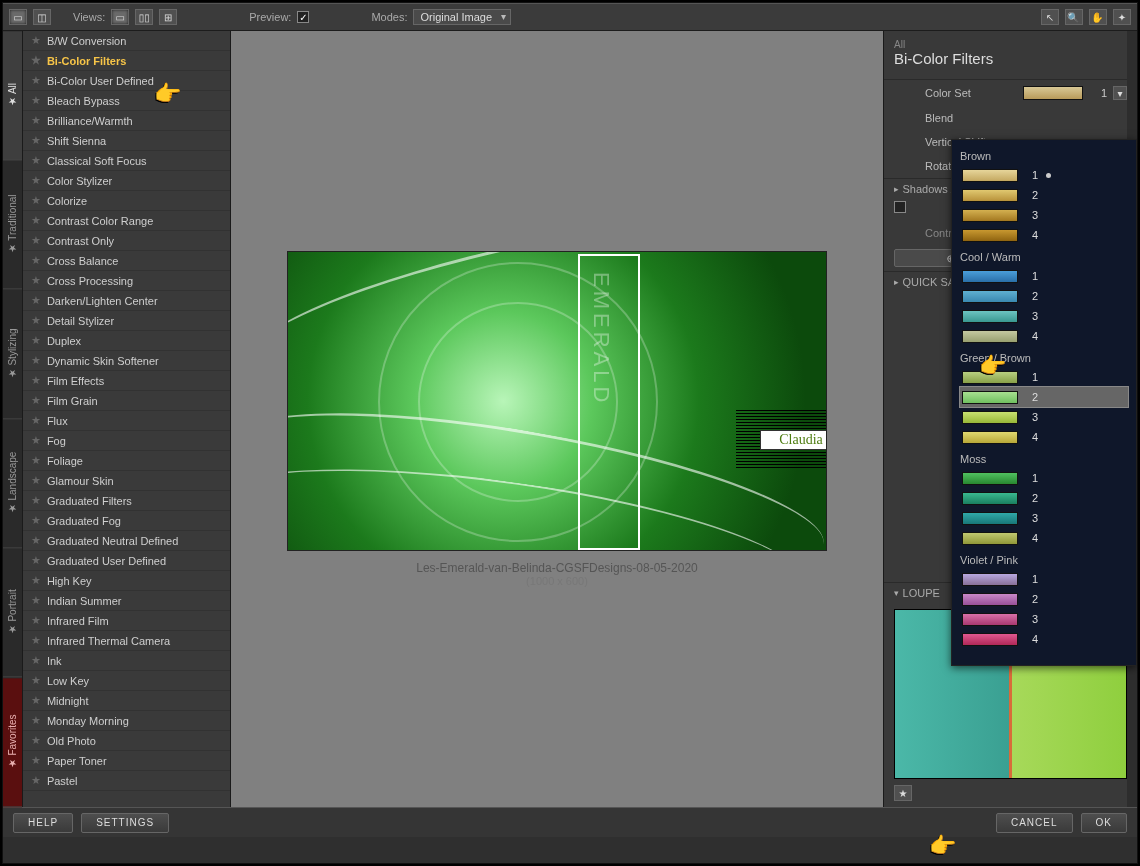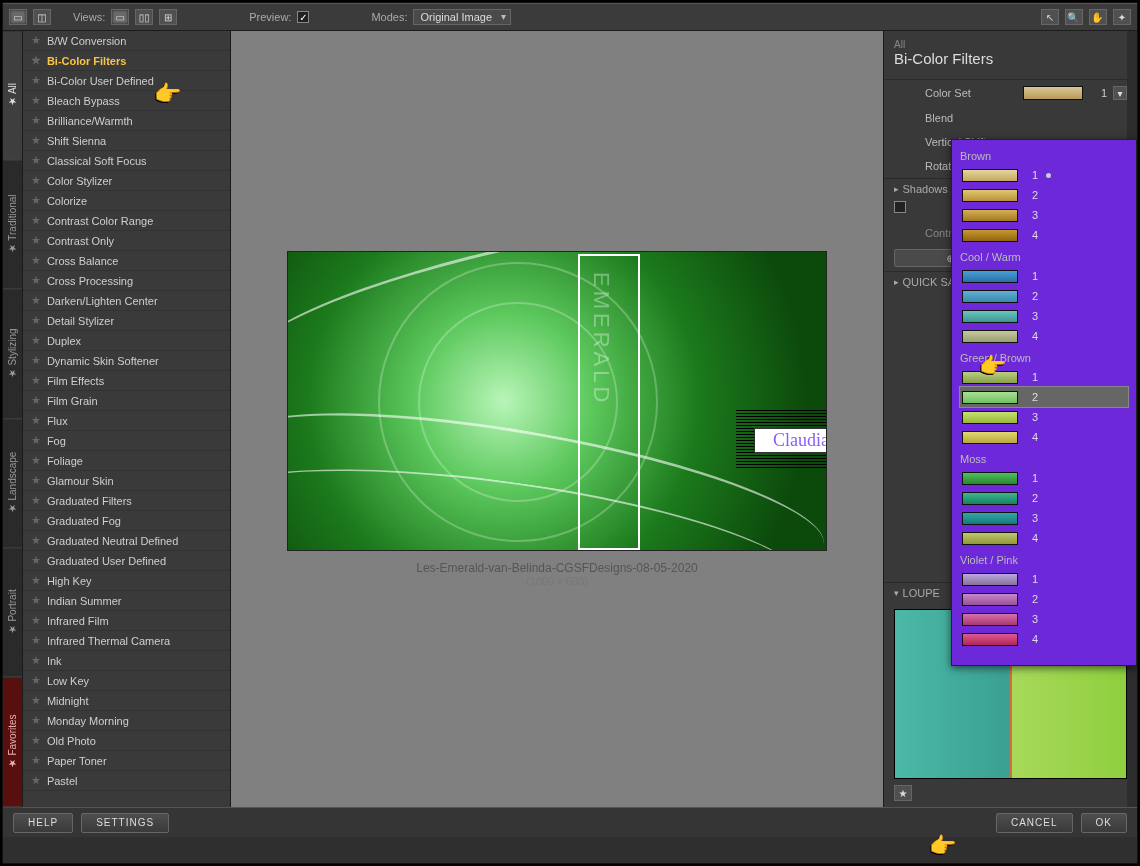--- a/index.html
+++ b/index.html
@@ -29,21 +29,21 @@
 .preview-img .ring { position:absolute; border:2px solid rgba(255,255,255,.25); border-radius:50%;}
 .preview-img .r1 { width:280px; height:280px; left:90px; top:10px;}
 .preview-img .r2 { width:200px; height:200px; left:130px; top:50px;}
 .preview-img .swoosh { position:absolute; width:600px; height:120px; border-top:3px solid rgba(255,255,255,.6); border-radius:50%; }
 .preview-img .s1 { left:-50px; top:-10px; transform:rotate(-12deg);}
 .preview-img .s2 { left:-60px; top:180px; transform:rotate(10deg);}
 .preview-img .s3 { left:-80px; top:230px; transform:rotate(8deg); border-top-width:2px;}
 .selbox { position:absolute; border:2px solid #fff; left:290px; top:2px; width:62px; height:296px;}
 .vtxt { position:absolute; left:300px; top:20px; color:rgba(255,255,255,.35); font-size:22px; letter-spacing:4px; writing-mode:vertical-rl;}
 .watermark { position:absolute; right:-40px; bottom:80px; width:130px; height:60px; background:repeating-linear-gradient(#000 0 1px, transparent 1px 3px); display:flex; align-items:center; justify-content:center;}
-.watermark span { background:#fff; border:1px solid #333; font-family:cursive; font-size:18px; padding:1px 18px; color:#8b5cf6;}
+.watermark span { background:#fff; border:1px solid #333; font-family:cursive; font-size:14px; padding:1px 18px; color:#4d7c0f;}
 .caption { color:#555; font-size:12px; margin-top:10px; text-align:center;}
 .caption .dim { font-size:11px; color:#777;}
 .rightpanel { width:254px; background:#393939; border-left:1px solid #1a1a1a; display:flex; flex-direction:column; color:#bbb; font-size:11px; position:relative;}
 .rp-head { padding:8px 10px 12px; border-bottom:1px solid #2a2a2a;}
 .rp-head .small { font-size:10px; color:#888;}
 .rp-head .big { font-size:15px; color:#ddd;}
 .rp-row { display:flex; align-items:center; justify-content:space-between; padding:6px 10px;margin-left:31px;}
 .swatch { width:60px; height:14px; border:1px solid #111;}
 .swatch.brown1 { background:linear-gradient(#d8c896,#b89a5a);}
 .num { width:18px; text-align:right; color:#ccc;}
@@ -51,21 +51,21 @@
 .rp-section::before { content:"▸"; font-size:9px;}
 .rp-section.open::before { content:"▾";}
 .ctrl-btns { display:flex; gap:6px; padding:4px 10px;}
 .ctrl-btn { flex:1; height:18px; background:#4a4a4a; border:1px solid #666; border-radius:2px; font-size:10px; color:#ccc; display:flex; align-items:center; justify-content:center; cursor:pointer;}
 .loupe { margin:6px 10px; height:170px; background:linear-gradient(90deg,#4bb8a8 0%,#3aa092 49.5%, #d86b3a 49.5% 50.5%, #a7d95a 50.5%, #8fcf3e 100%); border:1px solid #000; position:relative;}
 .loupe::after{content:"";position:absolute;inset:0;background-image:radial-gradient(rgba(0,0,0,.25) 0.5px, transparent 0.5px);background-size:4px 4px;}
 .footer { height:30px; background:#353535; border-top:1px solid #555; display:flex; align-items:center; padding:0 10px; gap:8px;}
 .fbtn { height:20px; padding:0 14px; background:linear-gradient(#4e4e4e,#3a3a3a); border:1px solid #666; color:#ddd; font-size:10px; letter-spacing:1px; display:flex; align-items:center; cursor:pointer; border-radius:2px;}
 .footer .spacer { flex:1;}
 
-.popup { position:absolute; right:0; top:108px; width:186px; background:#6d28d9; border:1px solid #222; box-shadow:0 2px 8px rgba(0,0,0,.6); padding:6px 8px 10px; z-index:50; color:#ccc; font-size:11px;}
+.popup { position:absolute; right:0; top:108px; width:186px; background:#0f172a; border:1px solid #222; box-shadow:0 2px 8px rgba(0,0,0,.6); padding:6px 8px 10px; z-index:50; color:#ccc; font-size:11px;}
 .pgroup { margin-bottom:6px;}
 .pgroup-title { color:#bbb; margin:4px 0 3px;}
 .prow { display:flex; align-items:center; gap:8px; height:20px; padding:1px 2px; cursor:pointer;}
 .prow.sel { background:#666; outline:1px solid #888;}
 .pswatch { width:56px; height:13px; border:1px solid #111;}
 .pnum { width:12px; text-align:right; color:#ddd;}
 .dot { width:5px; height:5px; border-radius:50%; background:#ccc;}
 
 .g-br1{background:linear-gradient(#e6d59a,#c4a860);} .g-br2{background:linear-gradient(#e0c870,#b8923a);} .g-br3{background:linear-gradient(#d4b050,#a37820);} .g-br4{background:linear-gradient(#c89830,#8f6410);}
 .g-cw1{background:linear-gradient(#4a9ed8,#2a6fa8);} .g-cw2{background:linear-gradient(#5fb0d0,#3a88b0);} .g-cw3{background:linear-gradient(#6cc4c0,#3a9890);} .g-cw4{background:linear-gradient(#c4c8a0,#98a070);}

